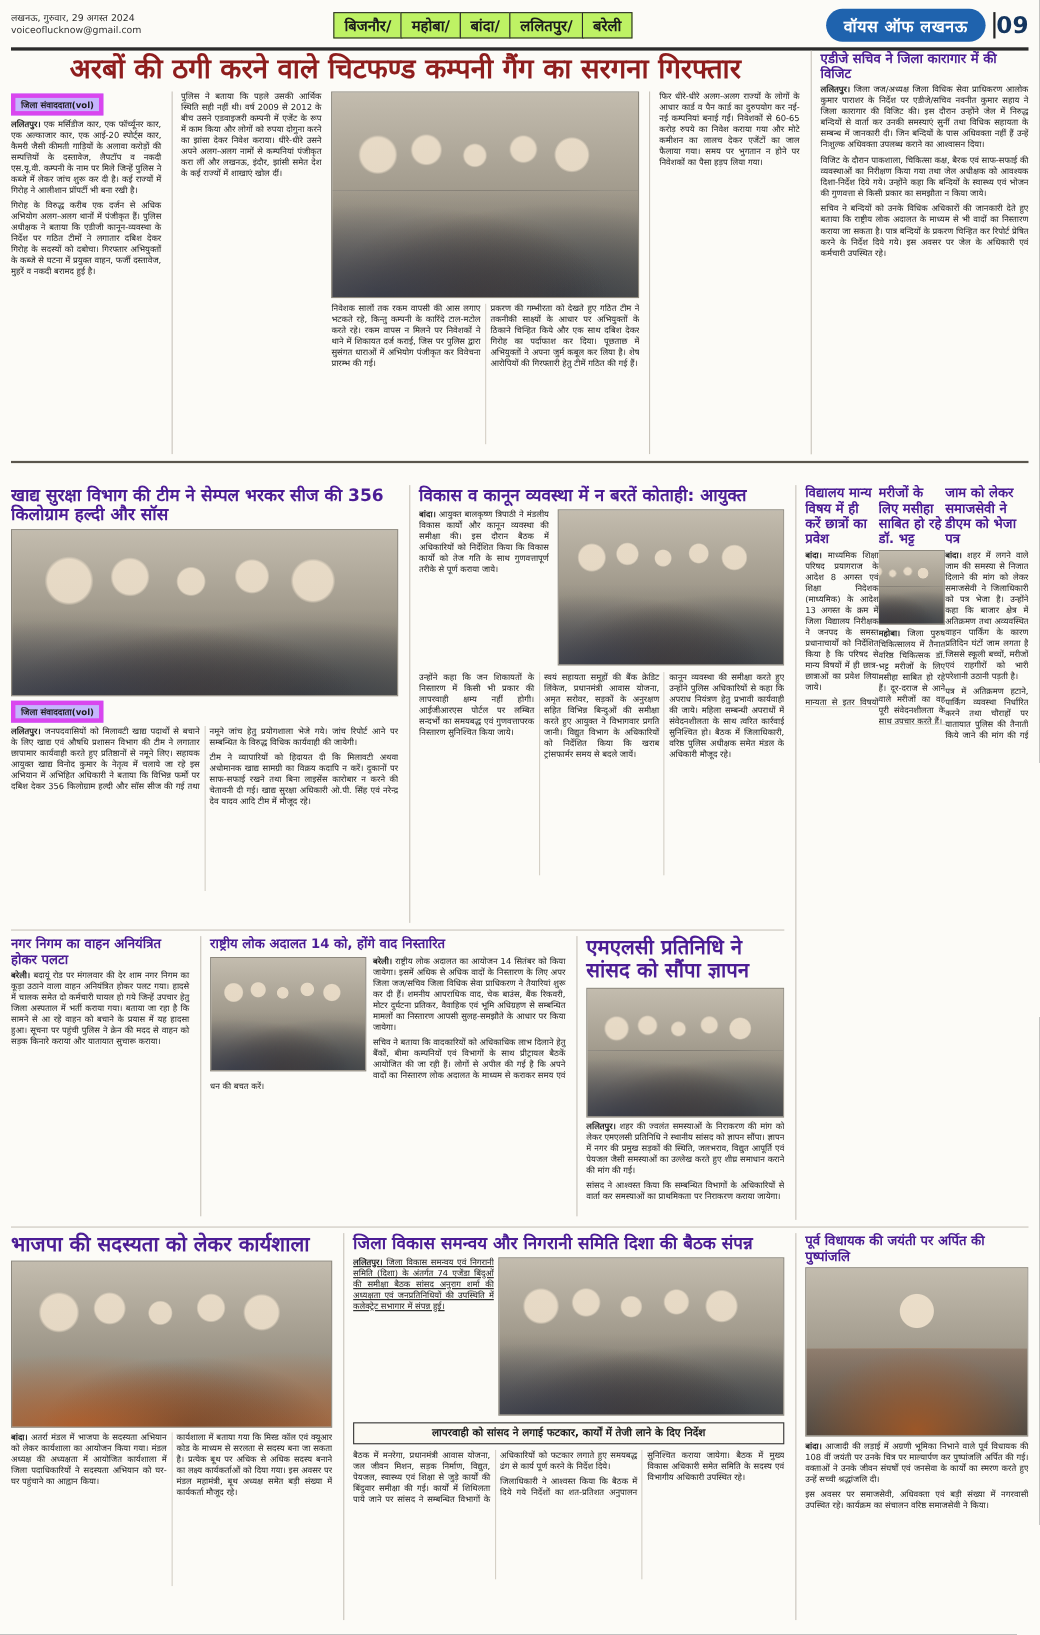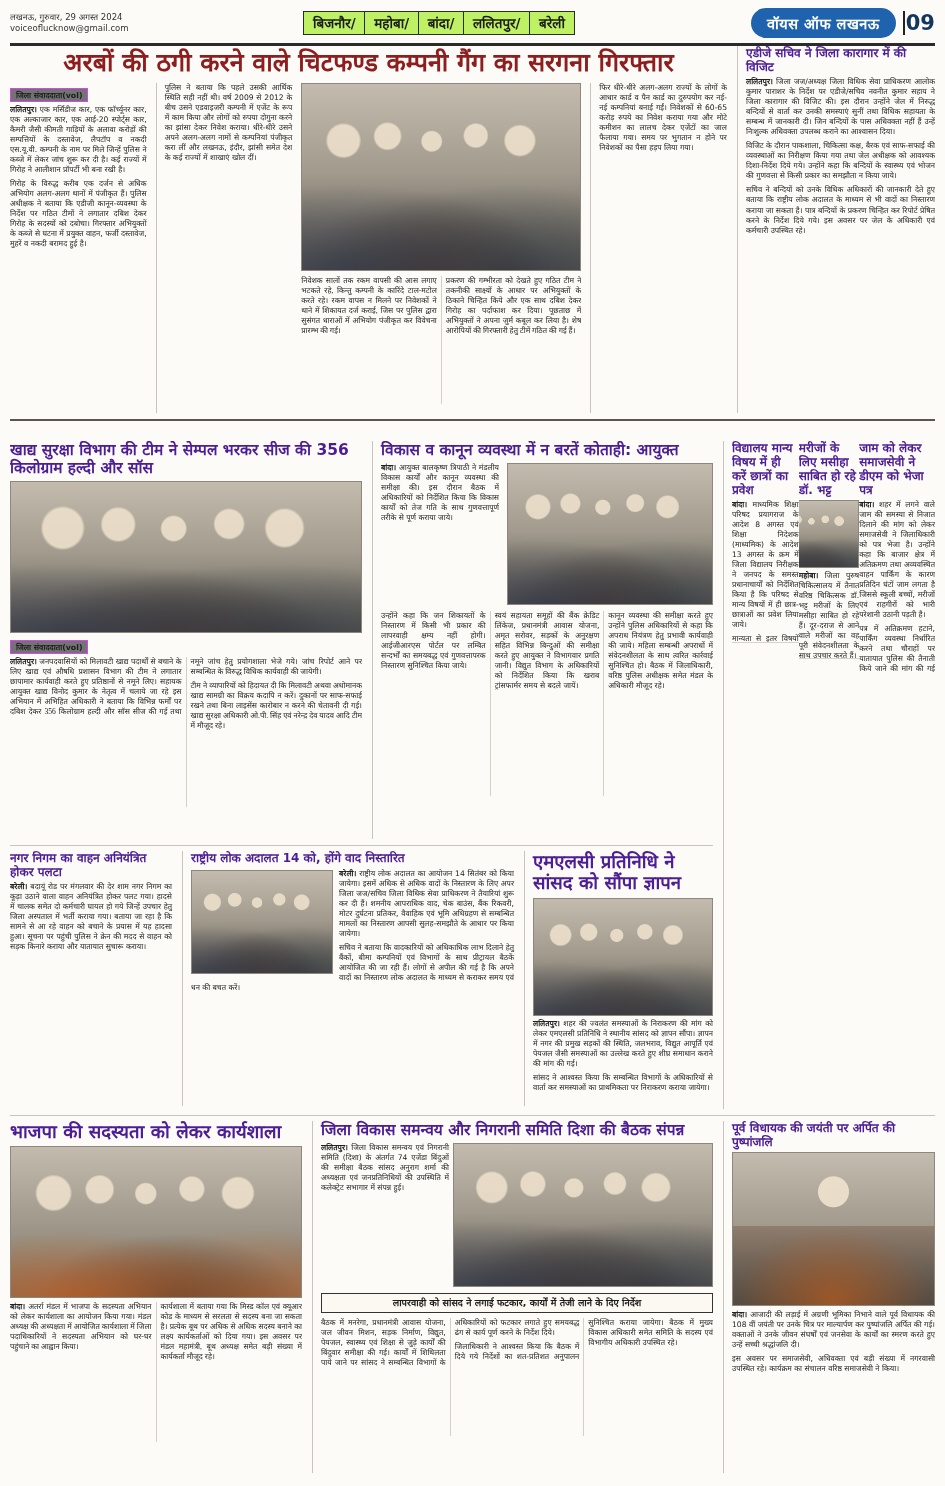--- a/index.html
+++ b/index.html
@@ -13,30 +13,30 @@
   .regions{display:flex;}
   .region{border:1.5px solid #2b2b2b;margin-left:-1.5px;padding:2px 9px;
           font-weight:bold;font-size:13.5px;background:#bef264;}
   .mast-right{display:flex;align-items:center;gap:7px;}
   .brand{background:#1f63ae;color:#fff;font-weight:bold;font-size:14.5px;
          padding:5px 16px;border-radius:16px;letter-spacing:.5px;}
   .pageno{font-size:21px;font-weight:bold;border-left:2px solid #222;padding-left:1px;color:#14355e;text-align:right;}
   
   .bt{font-size:7.6px;line-height:1.32;text-align:justify;margin:0 0 4px;color:#222;}
   .dl{font-weight:bold;}
-  .byline{display:inline-block;border:1px solid #d946ef;font-weight:bold;font-size:7.8px;
-          padding:1px 5px;margin:2px 0 3px;background:#737373;}
+  .byline{display:inline-block;border:4px solid #d946ef;font-weight:bold;font-size:7.8px;
+          padding:1px 5px;margin:2px 0 3px;background:#c4b5fd;}
   h1,h2{margin:0;color:#4c1d95;line-height:1.18;font-weight:bold;}
   .h-xl{font-size:25px;color:#8e1d1d;text-align:center;margin:3px 0 6px;line-height:1.1;}
   .h-lg{font-size:15.5px;margin-bottom:4px;}
   .h-md{font-size:12px;margin-bottom:4px;}
   .h-sm{font-size:12px;margin-bottom:3px;}
   .h-big{font-size:18.5px;margin-bottom:4px;}
   .vr{border-left:1px solid #c9c4bb;padding-left:8px;}
-  .cols2{column-count:2;column-gap:9px;column-rule:1px solid #d5d0c6;font-family:Liberation Serif, serif;}
+  .cols2{column-count:2;column-gap:9px;column-rule:1px solid #d5d0c6;}
   .cols3{column-count:3;column-gap:9px;column-rule:1px solid #d5d0c6;}
   
   .photo{position:relative;border:1px solid #8d887d;overflow:hidden;
          background:linear-gradient(180deg,#c3bcae 0%,#a49d8f 45%,#7c766a 100%);}
   .photo::after{content:"";position:absolute;top:12%;left:6%;right:6%;height:34%;
      background:
        radial-gradient(circle at 10% 55%, rgba(240,226,205,.85) 7%, transparent 8%),
        radial-gradient(circle at 28% 48%, rgba(240,226,205,.85) 7%, transparent 8%),
        radial-gradient(circle at 46% 56%, rgba(240,226,205,.85) 7%, transparent 8%),
        radial-gradient(circle at 64% 47%, rgba(240,226,205,.85) 7%, transparent 8%),
@@ -89,21 +89,21 @@
   .rail-art:last-child{border-bottom:none;}
   .art-school{height:196px;}
   .art-doctor{height:212px;}
   .art-jam{height:226px;}
   .photo-doctor{float:right;width:88px;height:66px;margin:0 0 3px 5px;}
   
   .band4{display:grid;grid-template-columns:292px 1fr 212px;gap:10px;border-top:1px solid #c9c4bb;
          margin-top:6px;padding-top:5px;height:352px;overflow:hidden;}
   .photo-bjp{height:150px;margin:3px 0 4px;}
   .bjp-body{height:140px;overflow:hidden;}
-  .disha-top{display:flex;gap:4px;margin:2px 0 4px;}
+  .disha-top{display:flex;gap:4px;margin:2px 0 4px;text-decoration:underline;}
   .disha-intro{width:128px;flex:none;height:142px;overflow:hidden;}
   .photo-disha{flex:1;height:142px;}
   .subhead{border:1.5px solid #333;padding:3px 6px;font-weight:bold;font-size:9.5px;
            text-align:center;margin:2px 0 5px;background:#fbf9f2;line-height:1.25;}
   .disha-body{height:118px;overflow:hidden;}
   .photo-tribute{height:152px;margin:3px 0 4px;}
   .tribute-body{height:150px;overflow:hidden;}
 </style>
 </head>
 <body>

